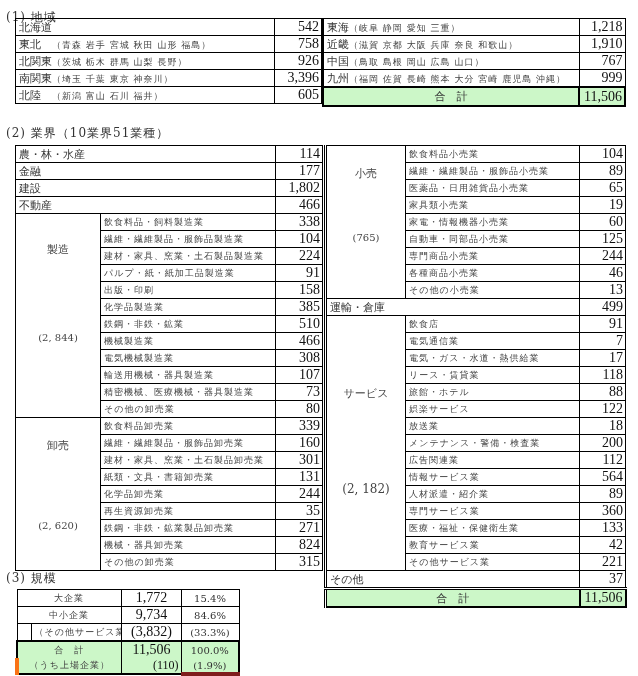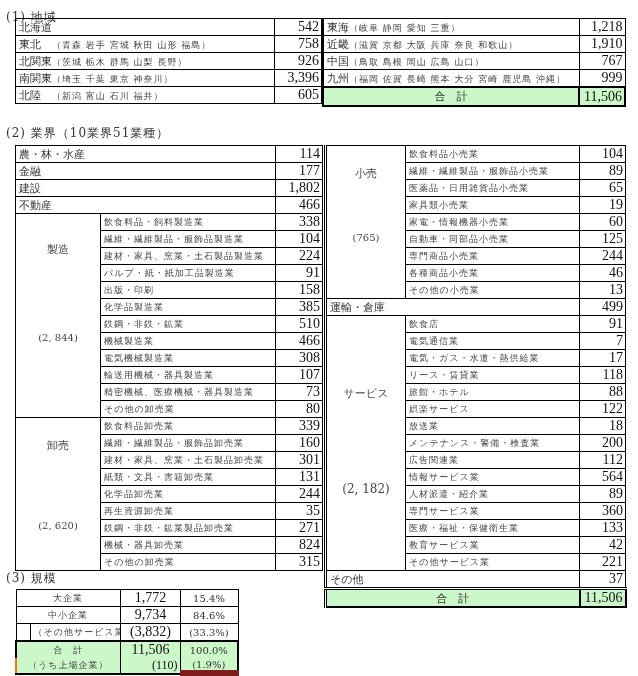--- a/index.html
+++ b/index.html
@@ -368,19 +368,19 @@
       <td class="sub ctr">（その他サービス業）</td>
       <td class="num" style="text-align:center;">(3,832)</td>
       <td class="pct">(33.3%)</td>
     </tr>
     <tr class="total" style="height:16px">
       <td colspan="2" class="sub ctr" style="border-left:2px solid #000;border-top:2px solid #000;border-bottom:none;">合　計</td>
       <td class="num" style="text-align:center;border-top:2px solid #000;border-bottom:none;">11,506</td>
       <td class="pct" style="border-right:2px solid #000;border-top:2px solid #000;border-bottom:none;">100.0%</td>
     </tr>
     <tr class="total" style="height:16px">
-      <td colspan="2" class="sub ctr" style="border-left:2px solid #f97316;border-top:none;border-bottom:2px solid #000;">（うち上場企業）</td>
+      <td colspan="2" class="sub ctr" style="border-left:4px solid #f97316;border-top:none;border-bottom:2px solid #000;">（うち上場企業）</td>
       <td class="num" style="font-size:12px;border-top:none;border-bottom:2px solid #000;">(110)</td>
-      <td class="pct" style="border-right:2px solid #000;border-top:none;border-bottom:8px solid #7f1d1d;">(1.9%)</td>
+      <td class="pct" style="border-right:2px solid #000;border-top:none;border-bottom:4px solid #7f1d1d;">(1.9%)</td>
     </tr>
   </tbody>
     </table>
 </div>
 
 </body></html>

